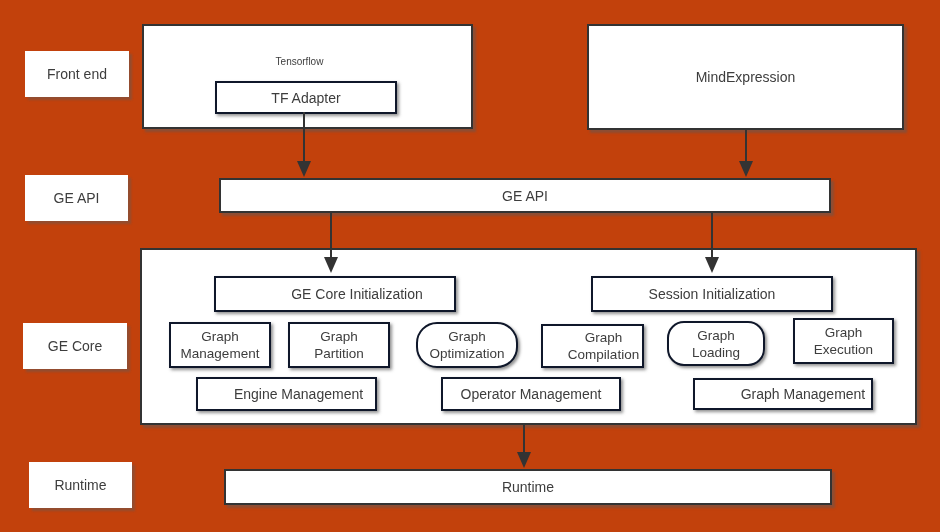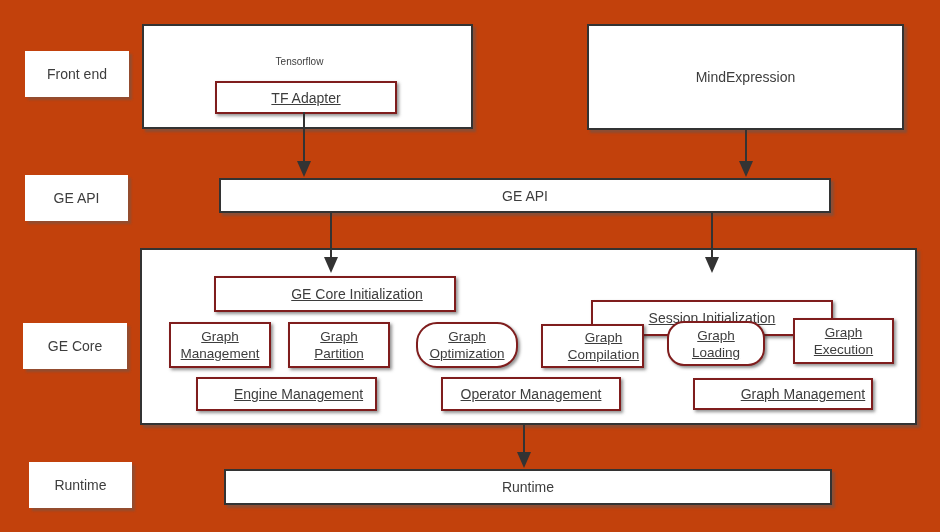--- a/index.html
+++ b/index.html
@@ -28,23 +28,22 @@
     color: #3d3d3d;
   }
   .side-label {
     box-shadow: 3px 3px 2px rgba(90,90,90,0.45);
   }
   .outer-box {
     border: 2px solid #333333;
     box-shadow: 3px 3px 2px rgba(90,90,90,0.5);
   }
   .inner-box {
-    border: 2px solid #7f1d1d;
+    border: 2px solid #0f172a;
     box-shadow: 2px 2px 3px rgba(40,40,40,0.5);
-    text-decoration: underline;
   }
   .two-line {
     font-size: 13.5px;
     line-height: 17px;
     padding: 0 6px;
   }
   .container-title {
     position: absolute;
     left: 0;
     right: 16px;
@@ -81,21 +80,21 @@
     <div class="box inner-box" style="left:71px; top:55px; width:182px; height:33px;">TF Adapter</div>
   </div>
 
   <div class="box outer-box" style="left:587px; top:24px; width:317px; height:106px;">MindExpression</div>
 
   <div class="box outer-box" style="left:219px; top:178px; width:612px; height:35px;">GE API</div>
 
   <div class="box outer-box" style="left:140px; top:248px; width:777px; height:177px;">
 
     <div class="box inner-box" style="left:72px; top:26px; width:242px; height:36px;padding-left:44px;">GE Core Initialization</div>
-    <div class="box inner-box" style="left:449px; top:26px; width:242px; height:36px;margin-top:24px;">Session Initialization</div>
+    <div class="box inner-box" style="left:449px; top:26px; width:242px; height:36px;">Session Initialization</div>
 
     <div class="box inner-box two-line" style="left:27px; top:72px; width:102px; height:46px;">Graph Management</div>
     <div class="box inner-box two-line" style="left:146px; top:72px; width:102px; height:46px;">Graph Partition</div>
     <div class="box inner-box two-line" style="left:274px; top:72px; width:102px; height:46px;border-radius:21px;">Graph Optimization</div>
     <div class="box inner-box two-line" style="left:399px; top:74px; width:103px; height:44px;padding-left:28px;">Graph Compilation</div>
     <div class="box inner-box two-line" style="left:525px; top:71px; width:98px; height:45px;border-radius:17px;">Graph Loading</div>
     <div class="box inner-box two-line" style="left:651px; top:68px; width:101px; height:46px;">Graph Execution</div>
 
     <div class="box inner-box" style="left:54px; top:127px; width:181px; height:34px;padding-left:24px;">Engine Management</div>
     <div class="box inner-box" style="left:299px; top:127px; width:180px; height:34px;">Operator Management</div>

